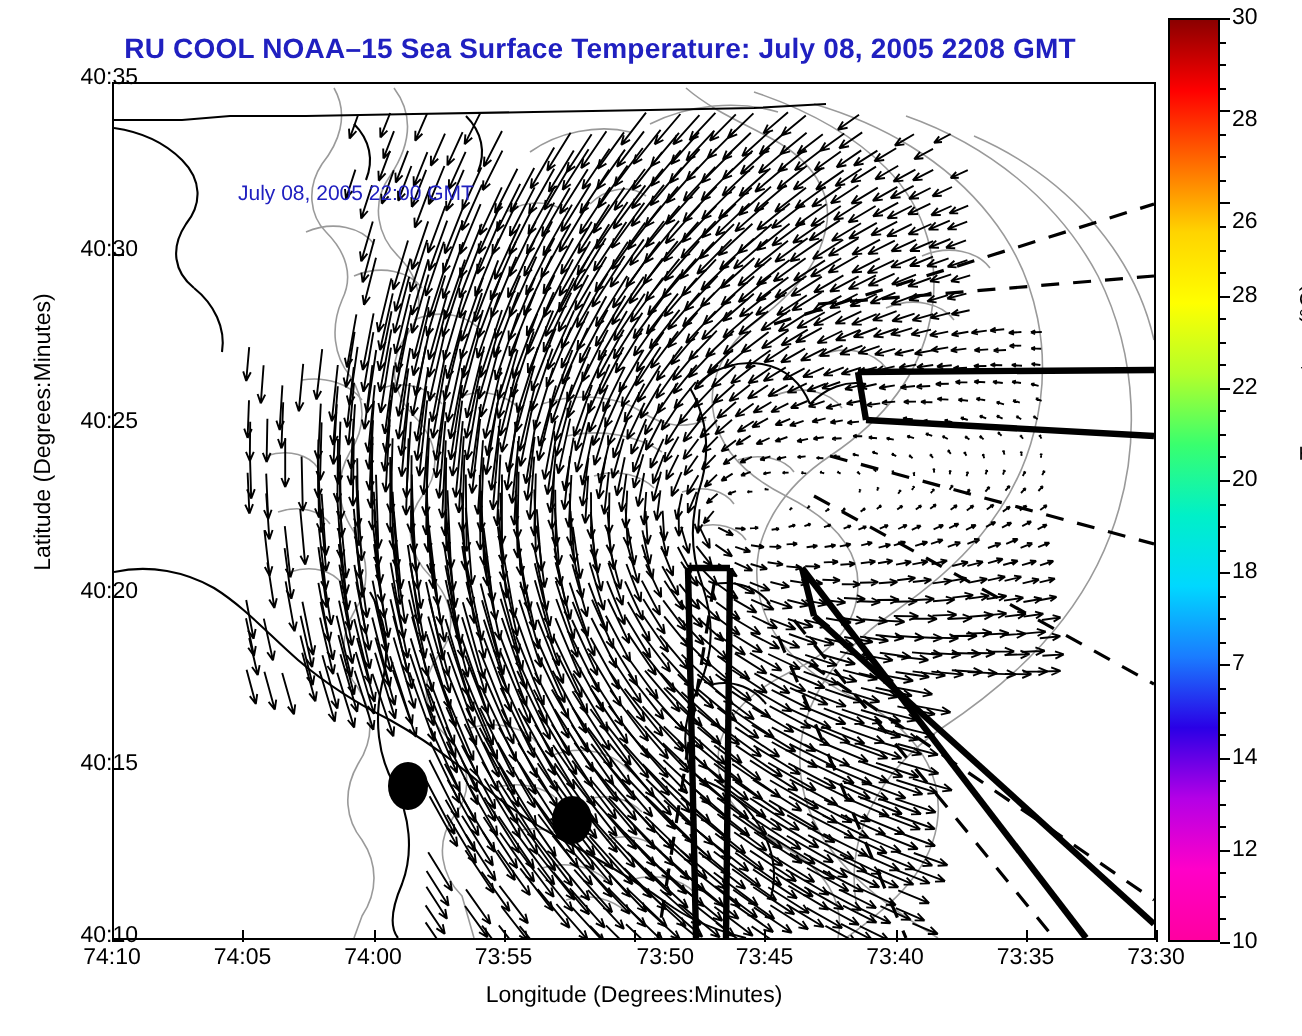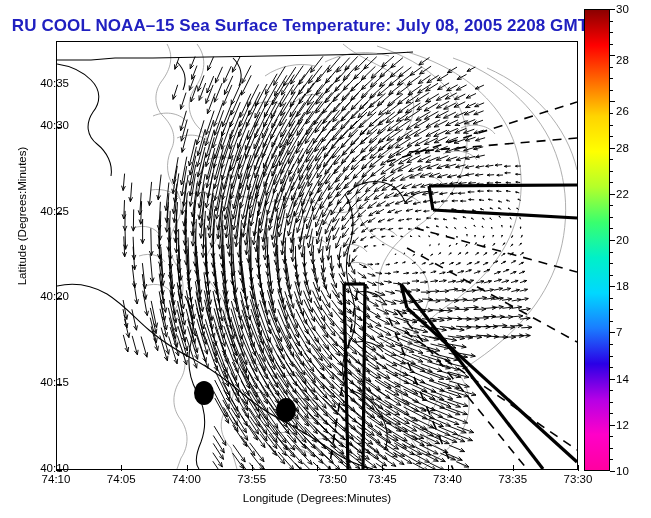--- a/index.html
+++ b/index.html
@@ -2,21 +2,21 @@
 <html><head>
 <meta charset="utf-8">
 <style>
   html,body{margin:0;padding:0;background:#fff;}
   body{width:651px;height:518px;overflow:hidden;
        font-family:"Liberation Sans","DejaVu Sans",sans-serif;}
   #root{position:relative;width:651px;height:518px;background:#ffffff;}
 
   
   #title{position:absolute;left:0;top:16px;width:600px;text-align:center;
-         color:#2020c0;font-size:17px;font-weight:bold;letter-spacing:.1px;
+         color:#2020c0;font-size:14px;font-weight:bold;letter-spacing:.1px;
          white-space:nowrap;}
 
   
   #plot{position:absolute;left:56px;top:41px;width:522px;height:429px;
         border:1px solid #000;background:#ffffff;box-sizing:border-box;
         overflow:hidden;}
   #plotsvg{position:absolute;left:0;top:0;}
 
   
   #annot{position:absolute;left:62px;top:48px;color:#2020c0;font-size:10.5px;
@@ -1694,26 +1694,27 @@
         <path d="M330 120 L520 60"></path>
       </g>
 
       <g>
         <ellipse cx="147" cy="351" rx="10" ry="12" fill="#000000"></ellipse>
         <ellipse cx="229" cy="368" rx="10" ry="12" fill="#000000"></ellipse>
       </g>
     </svg>
 
     <div id="annot">
+      <div>July 08, 2005 22:00 GMT</div>
     </div>
 
   </div>
 
   <div id="yticks">
-      <div class="ytick" style="top: 33px; margin-top: 44px;">40:35</div>
+      <div class="ytick" style="top: 33px;">40:35</div>
       <div style="position: absolute; left: 56px; top: 41px; width: 6px; height: 1px; background: rgb(0, 0, 0);"></div>
       <div class="ytick" style="top: 118.8px;">40:30</div>
       <div style="position: absolute; left: 56px; top: 126.8px; width: 6px; height: 1px; background: rgb(0, 0, 0);"></div>
       <div class="ytick" style="top: 204.6px;">40:25</div>
       <div style="position: absolute; left: 56px; top: 212.6px; width: 6px; height: 1px; background: rgb(0, 0, 0);"></div>
       <div class="ytick" style="top: 290.4px;">40:20</div>
       <div style="position: absolute; left: 56px; top: 298.4px; width: 6px; height: 1px; background: rgb(0, 0, 0);"></div>
       <div class="ytick" style="top: 376.2px;">40:15</div>
       <div style="position: absolute; left: 56px; top: 384.2px; width: 6px; height: 1px; background: rgb(0, 0, 0);"></div>
       <div class="ytick" style="top: 462px;">40:10</div>

